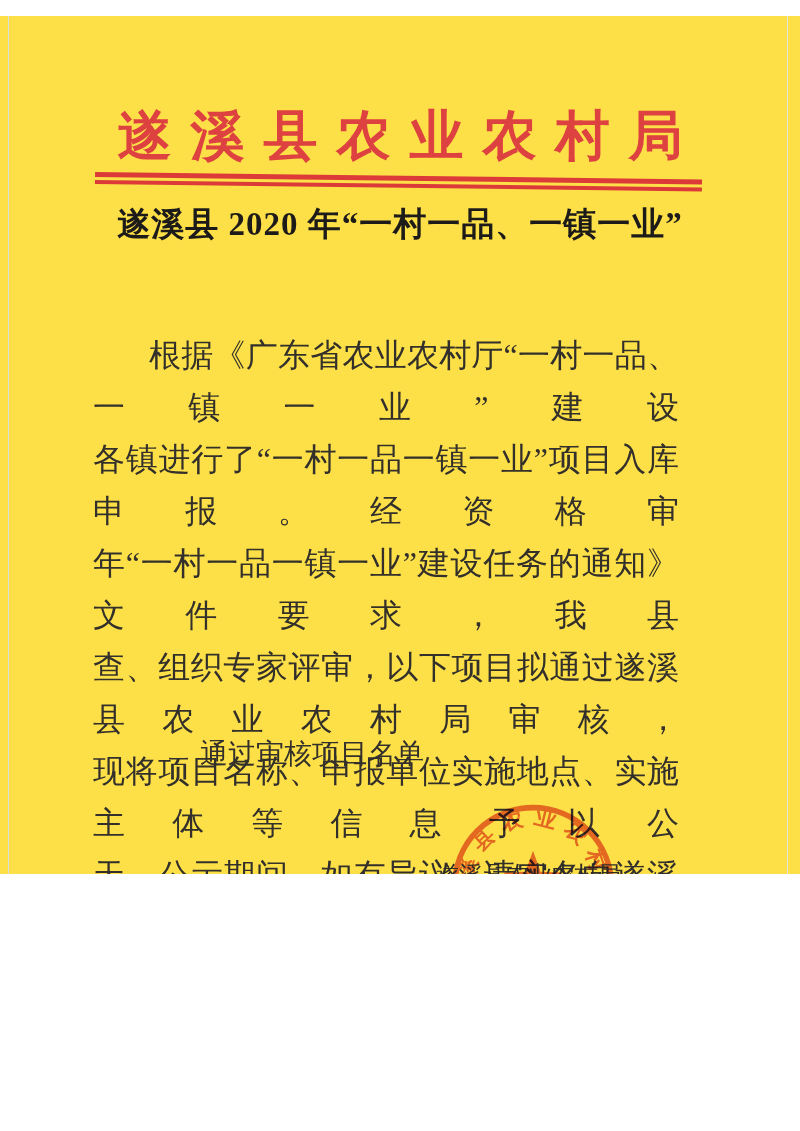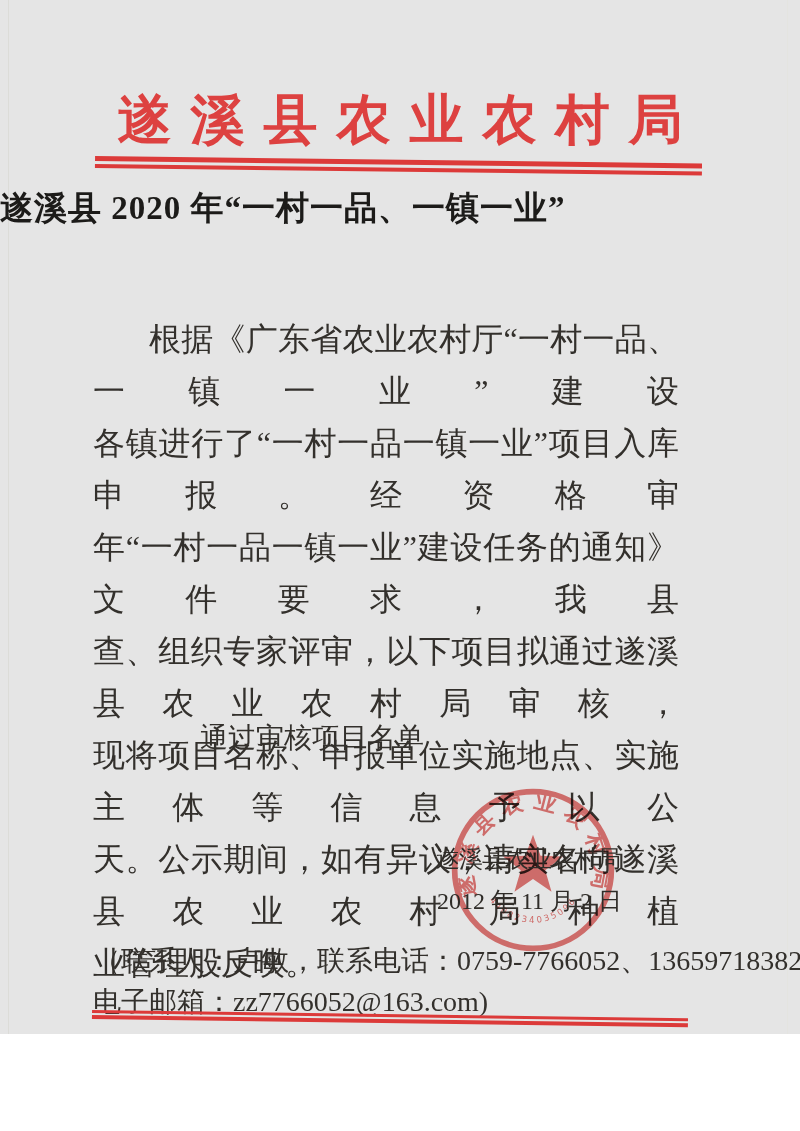--- a/index.html
+++ b/index.html
@@ -1,21 +1,21 @@
 <!DOCTYPE html>
 <html lang="zh"><head>
 <meta charset="utf-8">
 <style>
   html,body{margin:0;padding:0;}
   body{background:#ffffff;}
   .page{
     position:relative;
-    width:800px;height:1034px;
-    margin:0 auto;
-    background:#e5e5e5;
+    width:800px;height:858px;
+    margin:16px auto;
+    background:#fde047;
     overflow:hidden;
     font-family:"Liberation Serif","DejaVu Serif",serif;
   }
   
   .edge-left{position:absolute;left:8px;top:0;width:1px;height:1131px;background:#dcdcd8;}
   .edge-right{position:absolute;left:787px;top:0;width:1px;height:1131px;background:#e4e4e0;}
   .edge-bottom{position:absolute;left:0;top:1117px;width:800px;height:1px;background:#d3d3cf;}
 
   .letterhead{
     position:absolute;top:84px;left:0;width:100%;
@@ -30,21 +30,21 @@
   .rule .bar-gap{height:3px;background:transparent;}
   .rule .bar-b{height:4px;background:#dc3a39;}
   .rule-head{top:156px;left:95px;width:607px;transform:rotate(0.7deg);}
   .rule-foot{top:1010px;left:92px;width:596px;transform:rotate(0.8deg);}
   .rule-foot .bar-a{height:3px;}
   .rule-foot .bar-gap{height:2px;}
   .rule-foot .bar-b{height:4px;}
 
   .doc-title{
     position:absolute;top:183px;left:0;width:100%;
-    text-align:left;color:#1c1b19;
+    text-align:center;color:#1c1b19;
     font-size:33px;font-weight:bold;line-height:51px;
     letter-spacing:1px;
   }
   .body-text{
     position:absolute;top:313px;left:93px;width:586px;
     color:#33302c;font-size:32px;line-height:52px;
   }
   .body-text .just{text-align:justify;text-align-last:justify;}
   .body-text .indent{text-indent:56px;}
   .attachment{

